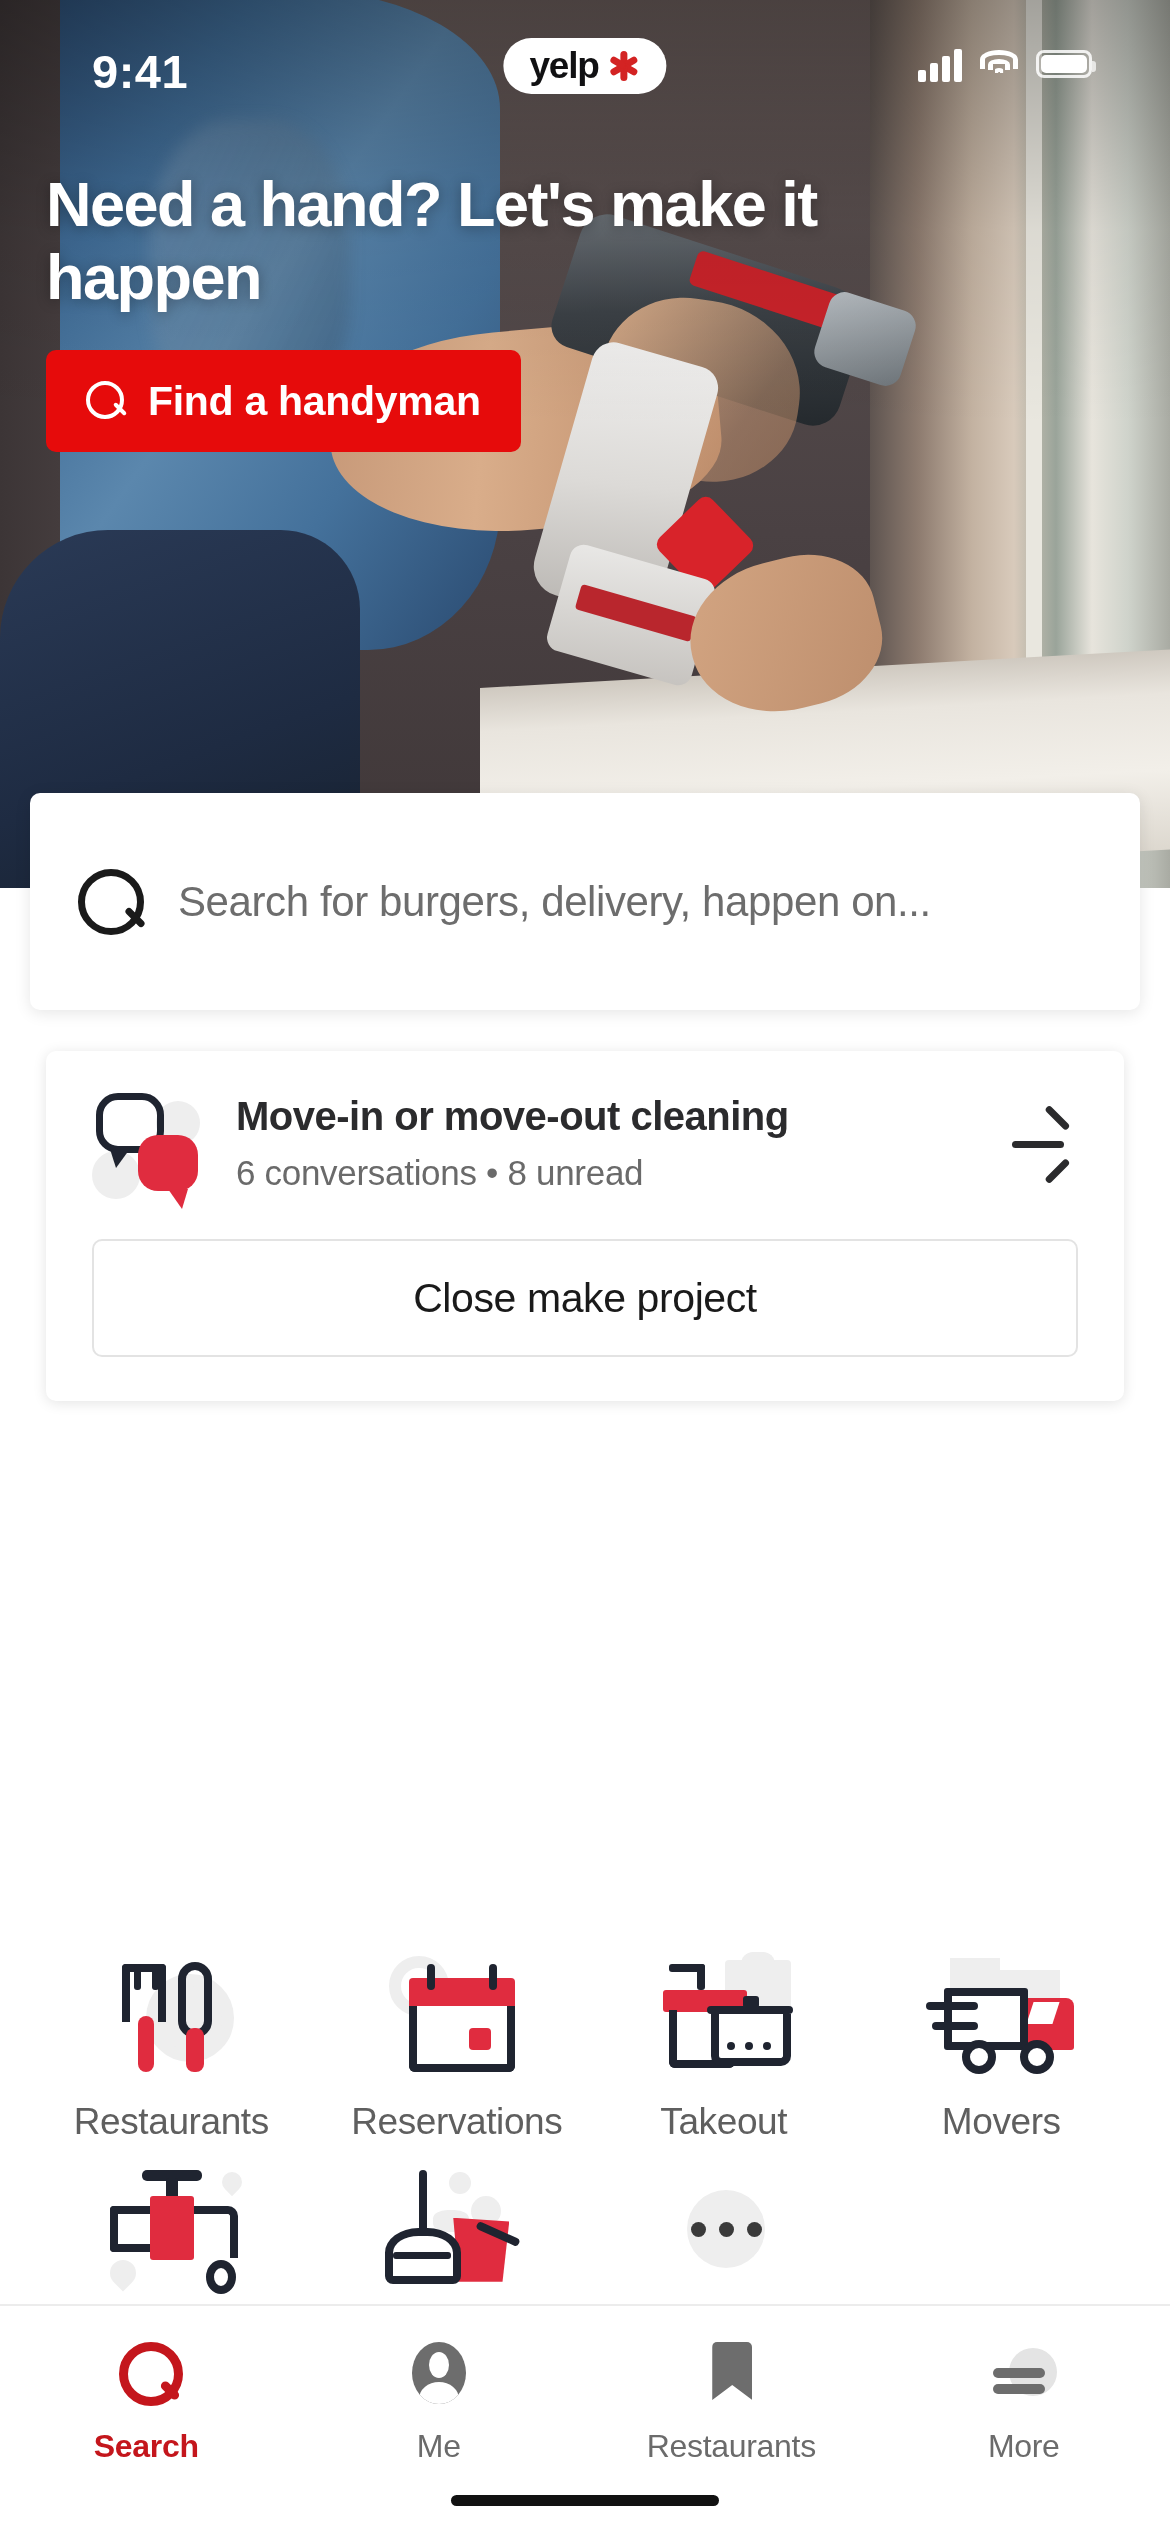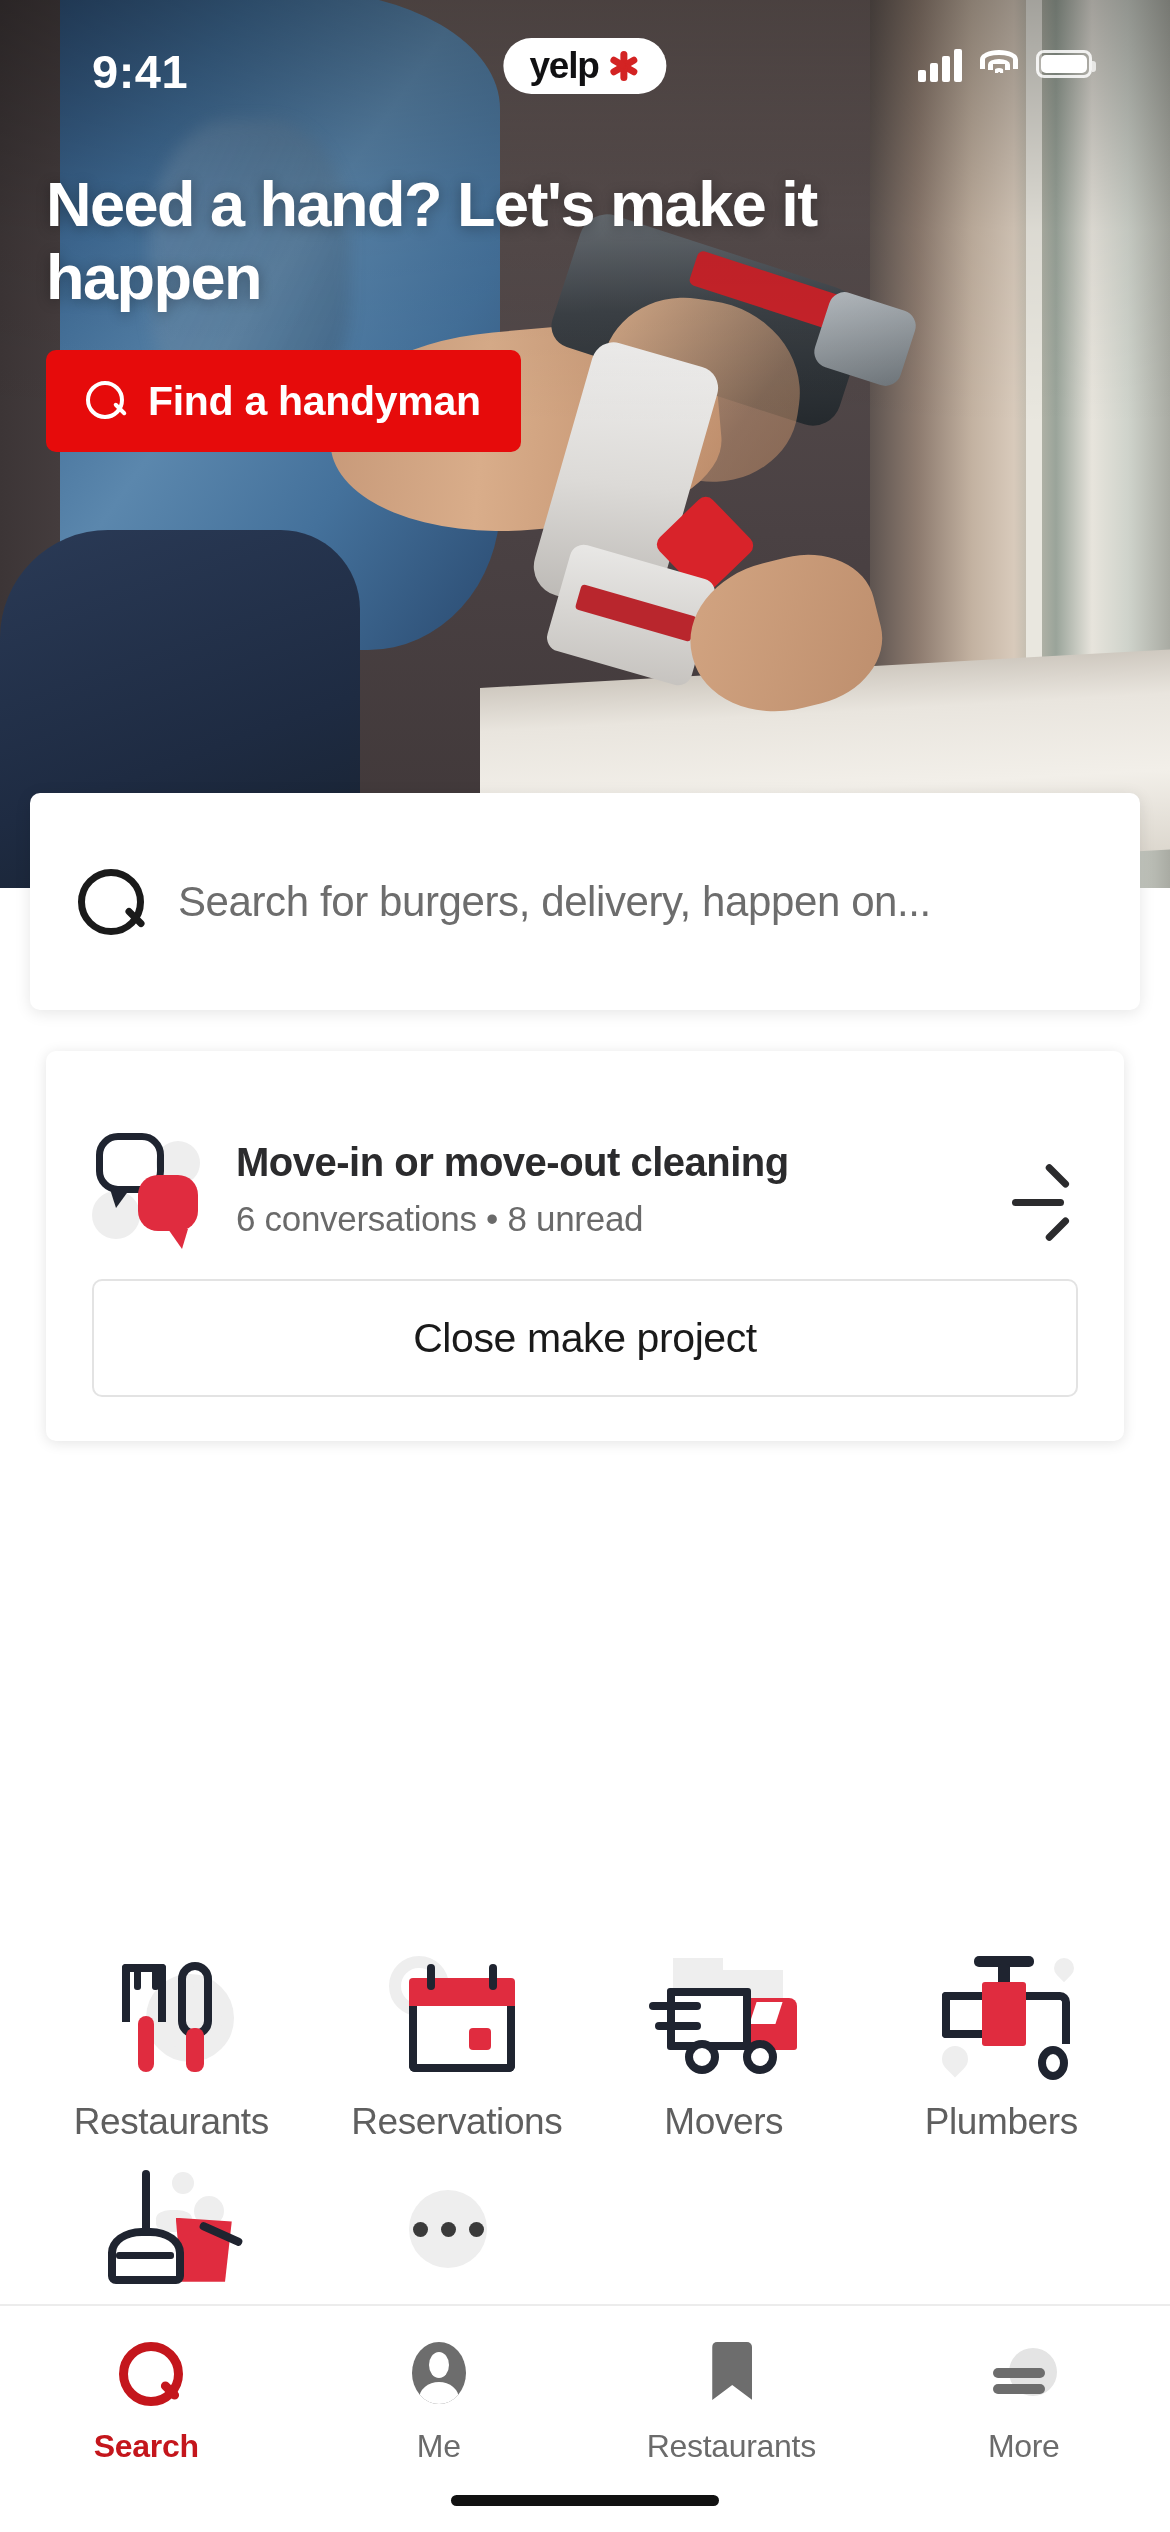--- a/index.html
+++ b/index.html
@@ -204,21 +204,21 @@
   
   .body-scroll { position:absolute; left:0; top:888px; width:1170px; bottom:0; background:#fff; }
 
   
   .projcard {
     position:absolute; left:46px; top:163px; width:1078px;
     background:#fff; border-radius:10px;
     box-shadow:0 2px 14px rgba(0,0,0,.11);
     padding:36px 46px 44px;
   }
-  .proj-row { display:flex; align-items:flex-end; gap:32px;margin-top:40px; }
+  .proj-row { display:flex; align-items:center; gap:32px; }
   .bubbles { width:112px; height:112px; position:relative; flex:none; }
   .bub-grey1 { position:absolute; right:4px; top:14px; width:44px; height:44px; background:#eeeeee; border-radius:50%; }
   .bub-grey2 { position:absolute; left:0px; bottom:0px; width:48px; height:48px; background:#eeeeee; border-radius:50%; }
   .bub-dark {
     position:absolute; left:4px; top:6px; width:68px; height:60px;
     border:7px solid #1f2430; border-radius:22px; background:transparent;
   }
   .bub-dark::after {
     content:""; position:absolute; left:6px; bottom:-22px; width:0; height:0;
     border-left:7px solid transparent; border-right:16px solid transparent;
@@ -483,20 +483,37 @@
           <span class="gblob v-ghost" style="background:transparent"></span>
           <span class="v-top" style="position:absolute"></span>
           <span class="v-box" style="position:absolute"></span>
           <span class="v-peg" style="left:56px"></span>
           <span class="v-peg" style="left:118px"></span>
           <span class="v-dot" style="position:absolute"></span>
         </span>
         <span class="cat-lbl">Reservations</span>
       </div>
 
+      <div class="cat">
+        <span class="cat-ico">
+          <span class="gblob t-bag"></span>
+          <span class="t-handle" style="position:absolute"></span>
+          <span class="t-cupline" style="position:absolute"></span>
+          <span class="t-cupline2" style="position:absolute"></span>
+          <span class="t-lid" style="position:absolute"></span>
+          <span class="t-cup" style="position:absolute"></span>
+          <span class="t-boxtab" style="position:absolute"></span>
+          <span class="t-boxbody" style="position:absolute"></span>
+          <span class="t-boxlid" style="position:absolute"></span>
+          <span class="t-d" style="left:78px"></span>
+          <span class="t-d" style="left:96px"></span>
+          <span class="t-d" style="left:114px"></span>
+        </span>
+        <span class="cat-lbl">Takeout</span>
+      </div>
 
 
       <div class="cat">
         <span class="cat-ico">
           <span class="gblob m-ghost1"></span>
           <span class="gblob m-ghost2"></span>
           <span class="m-cabred" style="position:absolute"></span>
           <span class="m-cabcut" style="position:absolute"></span>
           <span class="m-body" style="position:absolute"></span>
           <span class="m-sp1" style="position:absolute"></span>

